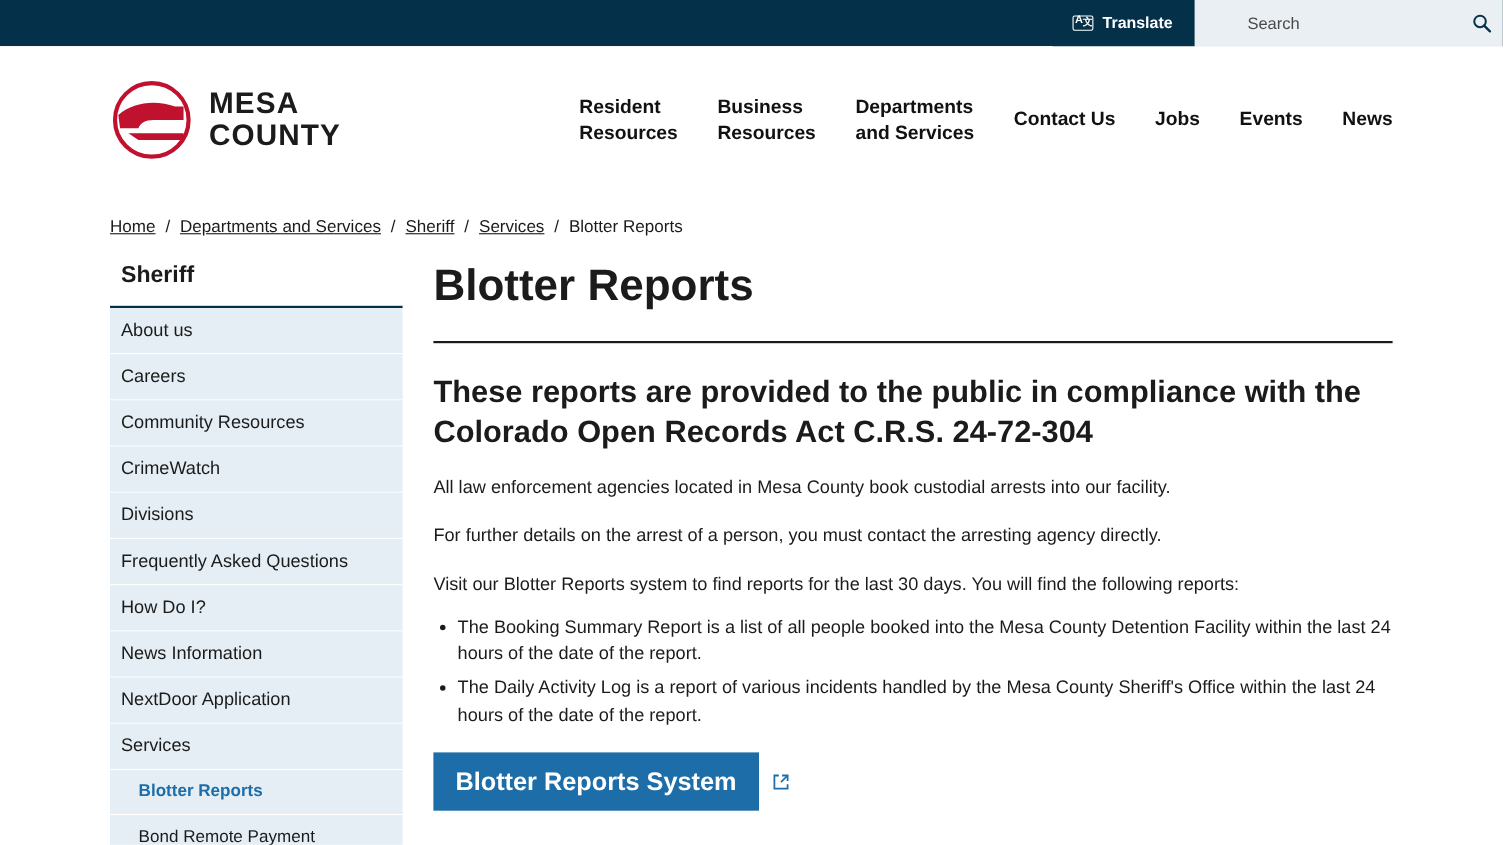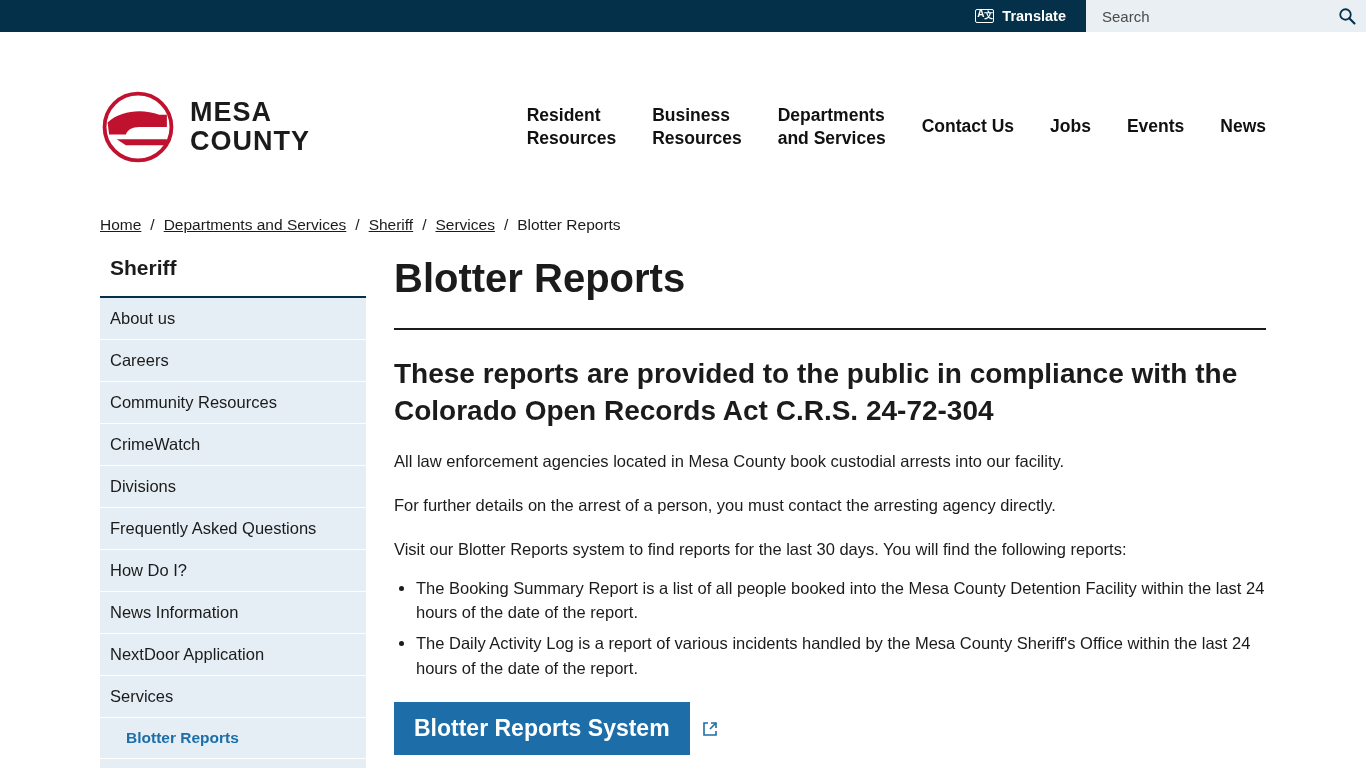--- a/index.html
+++ b/index.html
@@ -9,21 +9,21 @@
     width: 1366px;
     height: 768px;
     overflow: hidden;
     background: #ffffff;
     font-family: "Liberation Sans", sans-serif;
     color: #1b1b1b;
   }
 
   
   .topbar {
-    height: 32px;
+    height: 42px;
     background: #05304a;
     display: flex;
     justify-content: flex-end;
     align-items: stretch;
   }
   .translate-btn {
     display: flex;
     align-items: center;
     gap: 8px;
     color: #ffffff;
@@ -69,36 +69,36 @@
     padding: 0 10px 0 14px;
   }
   .searchwrap input {
     flex: 1;
     border: none;
     outline: none;
     background: transparent;
     font-size: 15px;
     color: #333;
     font-family: "Liberation Sans", sans-serif;
+    margin-left: 32px;
   }
   .searchwrap input::placeholder { color: #4a4a4a; }
   .search-icon {
     width: 18px; height: 18px;
     flex: none;
     cursor: pointer;
   }
 
   
   .header {
     height: 134px;
     display: flex;
     align-items: center;
     padding: 0 100px;
     background: #ffffff;
-    margin-top: 28px;
   }
   .logo {
     display: flex;
     align-items: center;
     gap: 14px;
     flex: none;
   }
   .logo-mark { width: 76px; height: 76px; flex: none; }
   .logo-text {
     font-size: 27px;

